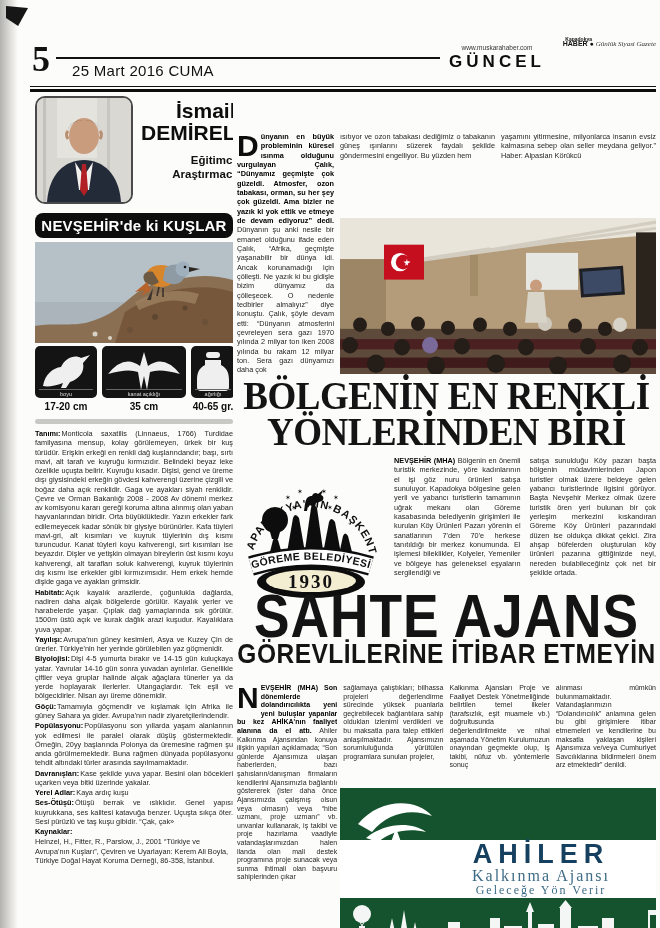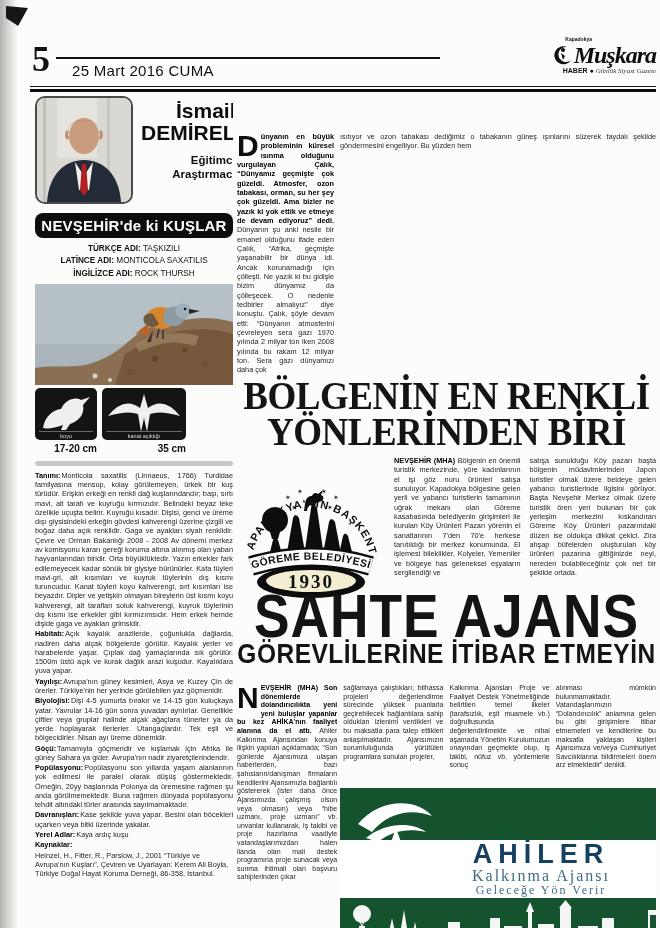--- a/index.html
+++ b/index.html
@@ -39,40 +39,40 @@
   .series-banner{margin-top:9px;background:#0d0d0d;color:#fff;border-radius:8px;text-align:center;
                  font-size:15px;font-weight:bold;padding:4px 0;letter-spacing:.2px;}
   .bird-names{margin-top:5px;text-align:center;font-size:8.2px;line-height:1.5;color:#111;}
   .bird-names .lbl{font-weight:bold;}
   .bird-photo{margin-top:4px;height:101px;position:relative;overflow:hidden;background:#b7c1c8;}
   .measures{display:flex;gap:5px;margin-top:3px;}
   .measure{text-align:center;}
   .m1{width:62px;}.m2{width:84px;}.m3{width:44px;}
   .mbox{background:#141414;border-radius:5px;height:52px;position:relative;overflow:hidden;}
   .mcap{position:absolute;left:4px;right:4px;bottom:1px;border-top:1px solid #666;color:#ddd;font-size:5.5px;padding-top:1px;}
-  .mval{font-size:10px;font-weight:bold;color:#0d0d0d;margin-top:3px;text-align:right;}
+  .mval{font-size:10px;font-weight:bold;color:#0d0d0d;margin-top:3px;}
   .divider{height:5px;background:#c8c8c4;border-radius:3px;margin:7px 0 5px;}
   .info{font-size:7.3px;line-height:1.27;text-align:justify;color:#262626;}
   .info p{margin:0 0 1px;}
   .info .lbl{font-weight:bold;color:#000;margin-right:1px;}
   .sources{font-size:7.3px;line-height:1.27;color:#262626;}
   .sources div{margin:0;}
 
   
   .main{position:absolute;left:237px;top:84px;width:419px;height:840px;}
   .bt{font-size:7.3px;line-height:1.28;text-align:justify;color:#262626;}
   .bt .bold{font-weight:bold;color:#000;}
   .dropcap{float:left;font-size:30px;line-height:.8;font-weight:bold;color:#0d0d0d;padding:2px 2px 0 0;}
 
   .h1{position:absolute;top:0;width:100%;text-align:center;}
   .h1 span{display:inline-block;font-size:34px;font-weight:900;letter-spacing:-1px;color:#141414;
            transform:scale(.93,1.32);transform-origin:center top;white-space:nowrap;}
   .article1{position:absolute;top:48px;width:100%;height:242px;display:flex;gap:6px;}
   .a1c1{width:97px;flex:none;overflow:hidden;}
-  .a1right{flex:1;display:flex;}
+  .a1right{flex:1;display:flex;flex-direction:column;}
   .a1top{display:flex;gap:6px;height:84px;overflow:hidden;}
   .a1top .bt{flex:1;}
   .photo1{flex:1;position:relative;margin-top:2px;overflow:hidden;background:#b49b79;}
 
   .h2{position:absolute;top:294px;width:100%;text-align:center;
       font-family:"Liberation Serif",serif;font-weight:900;color:#141414;}
   .h2 div{font-size:37px;line-height:.98;letter-spacing:-.5px;transform:scaleY(1.08);}
   .article2{position:absolute;top:372px;width:100%;height:134px;display:flex;gap:9px;}
   .goreme{width:148px;flex:none;position:relative;top:-4px;}
   .a2col{flex:1;overflow:hidden;}
@@ -99,32 +99,26 @@
 <body>
 
 <div class="page">
   <div class="scan-edge"></div>
   <div class="scan-mark"></div>
 
   <div class="header">
     <div class="pgnum">5</div>
     <div class="pgline"></div>
     <div class="pgdate">25 Mart 2016 CUMA</div>
+    <div class="section-block">
+      <div class="site-url">www.muskarahaber.com</div>
+      <div class="section-name">GÜNCEL</div>
+    </div>
     <div class="brand">
       <div class="brand-top">Kapadokya</div>
-      <div class="brand-row">
-        <span>
-          <svg width="24" height="20" viewBox="0 0 24 20">
-            <path d="M19,2 A9,9 0 1 0 23,15 A7.5,7.5 0 1 1 19,2" fill="#111"></path>
-            <circle cx="15" cy="5" r="2" fill="#111"></circle>
-            <path d="M13,8 l4,3 -2,4 z" fill="#111"></path>
-          </svg>
-        </span>
-        <span class="brand-name">Muşkara</span>
-      </div>
       <div class="brand-sub-row">
         <span>HABER ●</span>
         <span class="brand-slogan">Günlük Siyasi Gazete</span>
       </div>
     </div>
   </div>
   <div class="header-rule1"></div>
   <div class="header-rule2"></div>
 
   <div class="left-col">
@@ -146,25 +140,20 @@
       <div class="author-name">
         <div class="an1">İsmail</div>
         <div class="an2">DEMİREL</div>
         <div class="at1">Eğitimci</div>
         <div class="at2">Araştırmacı</div>
       </div>
     </div>
 
     <div class="series-banner">NEVŞEHİR'de ki KUŞLAR</div>
 
-    <div class="bird-names">
-      <div><span class="lbl">TÜRKÇE ADI:</span> <span>TAŞKIZILI</span></div>
-      <div><span class="lbl">LATİNCE ADI:</span> <span>MONTICOLA SAXATILIS</span></div>
-      <div><span class="lbl">İNGİLİZCE ADI:</span> <span>ROCK THURSH</span></div>
-    </div>
 
     <div class="bird-photo">
       <svg width="198" height="101" viewBox="0 0 198 101" preserveAspectRatio="none">
         <rect width="198" height="101" fill="#b6c0c7"></rect>
         <rect y="60" width="198" height="41" fill="#aab4ba"></rect>
         <path d="M0,101 L0,84 C20,80 40,86 60,78 C90,68 96,48 120,42 C150,35 170,30 198,38 L198,101 Z" fill="#8a6f52"></path>
         <path d="M90,70 C110,58 120,52 140,48 C160,44 180,44 198,50 L198,101 L80,101 Z" fill="#77573c"></path>
         <path d="M100,60 q14,-8 30,-10 q20,-3 34,2 l-4,10 q-20,-6 -34,-2 q-14,4 -22,8 Z" fill="#9c815f" opacity=".8"></path>
         <circle cx="120" cy="75" r="3" fill="#5e4730"></circle>
           <circle cx="150" cy="66" r="2.5" fill="#5e4730"></circle>
@@ -199,20 +188,30 @@
       </div>
       <div class="measure m2">
         <div class="mbox">
           <svg width="84" height="52" viewBox="0 0 84 52">
             <path d="M6,28 Q22,8 38,20 L42,6 L46,20 Q62,8 78,28 Q58,22 48,26 L45,44 L42,30 L39,44 L36,26 Q26,22 6,28 Z" fill="#efefef"></path>
           </svg>
           <div class="mcap">kanat açıklığı</div>
         </div>
         <div class="mval">35 cm</div>
       </div>
+      <div class="measure m3">
+        <div class="mbox">
+          <svg width="44" height="52" viewBox="0 0 44 52">
+            <rect x="15" y="6" width="14" height="6" rx="3" fill="#efefef"></rect>
+            <path d="M14,14 h16 v5 c6,3 8,8 8,15 v7 a4,4 0 0 1 -4,4 h-24 a4,4 0 0 1 -4,-4 v-7 c0,-7 2,-12 8,-15 Z" fill="#efefef"></path>
+          </svg>
+          <div class="mcap">ağırlığı</div>
+        </div>
+        <div class="mval">40-65 gr.</div>
+      </div>
     </div>
 
     <div class="divider"></div>
 
     <div class="info">
 
         <p class="info-item"><span class="lbl">Tanımı:</span><span>Monticola saxatilis (Linnaeus, 1766) Turdidae familyasına mensup, kolay görülemeyen, ürkek bir kuş türüdür. Erişkin erkeği en renkli dağ kuşlarındandır; başı, sırtı mavi, alt tarafı ve kuyruğu kırmızıdır. Belindeki beyaz leke özelikle uçuşta belirir. Kuyruğu kısadır. Dişisi, genci ve üreme dışı giysisindeki erkeğin gövdesi kahverengi üzerine çizgili ve boğaz daha açık renklidir. Gaga ve ayakları siyah renklidir. Çevre ve Orman Bakanlığı 2008 - 2008 Av dönemi merkez av komisyonu kararı gereği koruma altına alınmış olan yaban hayvanlarından biridir. Orta büyüklüktedir. Yazın erkekler fark edilemeyecek kadar sönük bir giysiye bürünürler. Kafa tüyleri mavi-gri, alt kısımları ve kuyruk tüylerinin dış kısmı turuncudur. Kanat tüyleri koyu kahverengi, sırt kısımları ise beyazdır. Dişler ve yetişkin olmayan bireylerin üst kısmı koyu kahverengi, alt tarafları soluk kahverengi, kuyruk tüylerinin dış kısmı ise erkekler gibi kırmızımsıdır. Hem erkek hemde dişide gaga ve ayakları grimsidir.</span></p>
 
         <p class="info-item"><span class="lbl">Habitatı:</span><span>Açık kayalık arazilerde, çoğunlukla dağlarda, nadiren daha alçak bölgelerde görülür. Kayalık yerler ve harabelerde yaşar. Çıplak dağ yamaçlarında sık görülür. 1500m üstü açık ve kurak dağlık arazi kuşudur. Kayalıklara yuva yapar.</span></p>
 
@@ -222,39 +221,41 @@
         <p class="info-item"><span class="lbl">Biyolojisi:</span><span>Dişi 4-5 yumurta bırakır ve 14-15 gün kuluçkaya yatar. Yavrular 14-16 gün sonra yuvadan ayrılırlar. Genellikle çiftler veya gruplar halinde alçak ağaçlara tünerler ya da yerde hoplayarak ilerlerler. Utangaçlardır. Tek eşli ve bölgecidirler. Nisan ayı üreme dönemidir.</span></p>
 
         <p class="info-item"><span class="lbl">Göçü:</span><span>Tamamıyla göçmendir ve kışlamak için Afrika ile güney Sahara ya gider. Avrupa'nın nadir ziyaretçilerindendir.</span></p>
 
         <p class="info-item"><span class="lbl">Popülasyonu:</span><span>Popülasyonu son yıllarda yaşam alanlarının yok edilmesi ile paralel olarak düşüş göstermektedir. Örneğin, 20yy başlarında Polonya da üremesine rağmen şu anda görülmemektedir. Buna rağmen dünyada popülasyonu tehdit altındaki türler arasında sayılmamaktadır.</span></p>
 
         <p class="info-item"><span class="lbl">Davranışları:</span><span>Kase şekilde yuva yapar. Besini olan böcekleri uçarken veya bitki üzerinde yakalar.</span></p>
 
         <p class="info-item"><span class="lbl">Yerel Adlar:</span><span>Kaya ardıç kuşu</span></p>
 
+        <p class="info-item"><span class="lbl">Ses-Ötüşü:</span><span>Ötüşü berrak ve ıslıklıdır. Genel yapısı kuyrukkana, ses kalitesi katavuğa benzer. Uçuşta sıkça öter. Sesi pürüzlü ve taş kuşu gibidir. “Çak, çak»</span></p>
 
         <p class="info-item"><span class="lbl">Kaynaklar:</span><span></span></p>
       </div>
     <div class="sources">
 
         <div>Heinzel, H., Fitter, R., Parslow, J., 2001 “Türkiye ve Avrupa'nın Kuşları”, Çeviren ve Uyarlayan: Kerem Ali Boyla, Türkiye Doğal Hayat Koruma Derneği, 86-358, İstanbul.</div>
 
       </div>
   </div>
 
   <div class="main">
 
     <div class="article1">
       <div class="a1c1 bt">
         <span class="dropcap">D</span><span class="bold">ünyanın en büyük probleminin küresel ısınma olduğunu vurgulayan Çalık, “Dünyamız geçmişte çok güzeldi. Atmosfer, ozon tabakası, orman, su her şey çok güzeldi. Ama bizler ne yazık ki yok ettik ve etmeye de devam ediyoruz” dedi.</span> <span>Dünyanın şu anki nesile bir emanet olduğunu ifade eden Çalık, “Afrika, geçmişte yaşanabilir bir dünya idi. Ancak korunamadığı için çölleşti. Ne yazık ki bu gidişle bizim dünyamız da çölleşecek. O nedenle tedbirler almalıyız” diye konuştu. Çalık, şöyle devam etti: “Dünyanın atmosferini çevreleyen sera gazı 1970 yılında 2 milyar ton iken 2008 yılında bu rakam 12 milyar ton. Sera gazı dünyamızı daha çok</span>
       </div>
       <div class="a1right">
         <div class="a1top">
           <div class="bt">ısıtıyor ve ozon tabakası dediğimiz o tabakanın güneş ışınlarını süzerek faydalı şekilde göndermesini engelliyor. Bu yüzden hem</div>
+          <div class="bt">yaşamını yitirmesine, milyonlarca insanın evsiz kalmasına sebep olan seller meydana geliyor.” Haber: Alpaslan Körükcü</div>
         </div>
         <div class="photo1">
           <svg width="100%" height="100%" viewBox="0 0 316 152" preserveAspectRatio="none">
             <rect width="316" height="152" fill="#b49b79"></rect>
             <polygon points="0,0 316,0 316,16 150,30 0,52" fill="#e9e5da"></polygon>
             <path d="M0,52 L150,30 M60,44 L316,10 M120,36 L316,4" stroke="#d2cdc0" stroke-width="3" fill="none"></path>
             <rect x="296" y="14" width="20" height="96" fill="#2a241d"></rect>
             <rect x="0" y="40" width="46" height="70" fill="#9c8666"></rect>
 
             <g>

